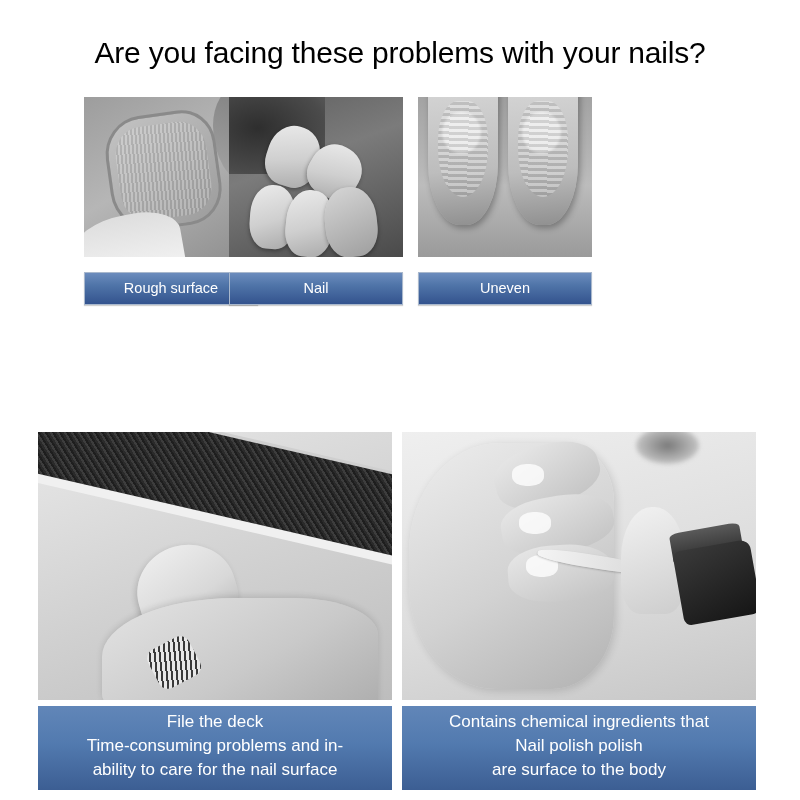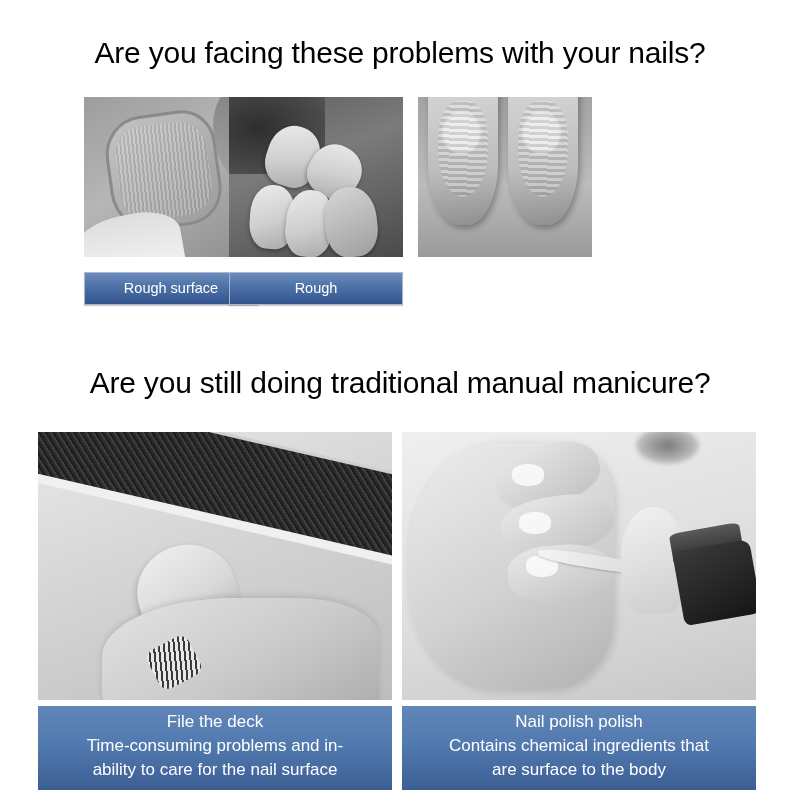--- a/index.html
+++ b/index.html
@@ -314,41 +314,43 @@
         <div class="ph p2-bg">
           <div class="p2-dark"></div>
           <div class="p2-f a"></div>
           <div class="p2-f b"></div>
           <div class="p2-f c"></div>
           <div class="p2-f d"></div>
           <div class="p2-f e"></div>
         </div>
       </div>
       <div class="problem-label">
-        <span class="lbl-line">Rough</span>
+        <span class="lbl-line">Nail</span>
       </div>
     </div>
 
     <div class="problem-card c2">
       <div class="thumb">
         <div class="ph p3-bg">
           <div class="p3-finger l">
               <div class="p3-lun"></div>
             </div>
           <div class="p3-finger r">
               <div class="p3-lun"></div>
             </div>
         </div>
       </div>
+      <div class="problem-label">
+        <span class="lbl-line">Uneven</span>
+      </div>
     </div>
 
 
   </div>
 
-  <div class="section-heading" id="heading-2">Are you still doing traditional manual manicure?</div>
 
   <div id="manicure-row">
 
     <div class="manicure-card m0">
       <div class="photo">
         <div class="ph b1-bg">
           <div class="b1-board"></div>
           <div class="b1-thumb"></div>
           <div class="b1-hand"></div>
           <div class="b1-ring"></div>
@@ -372,21 +374,21 @@
           <div class="b2-nail n1"></div>
           <div class="b2-nail n2"></div>
           <div class="b2-nail n3"></div>
           <div class="b2-brush"></div>
           <div class="b2-thumb2"></div>
           <div class="b2-cap"></div>
           <div class="b2-bottle"></div>
         </div>
       </div>
       <div class="caption">
+        <span class="cap-line">Contains chemical ingredients that</span>
         <span class="cap-line">Nail polish polish</span>
-        <span class="cap-line">Contains chemical ingredients that</span>
         <span class="cap-line">are surface to the body</span>
       </div>
     </div>
 
   </div>
 
 </div>
 
 </body></html>

